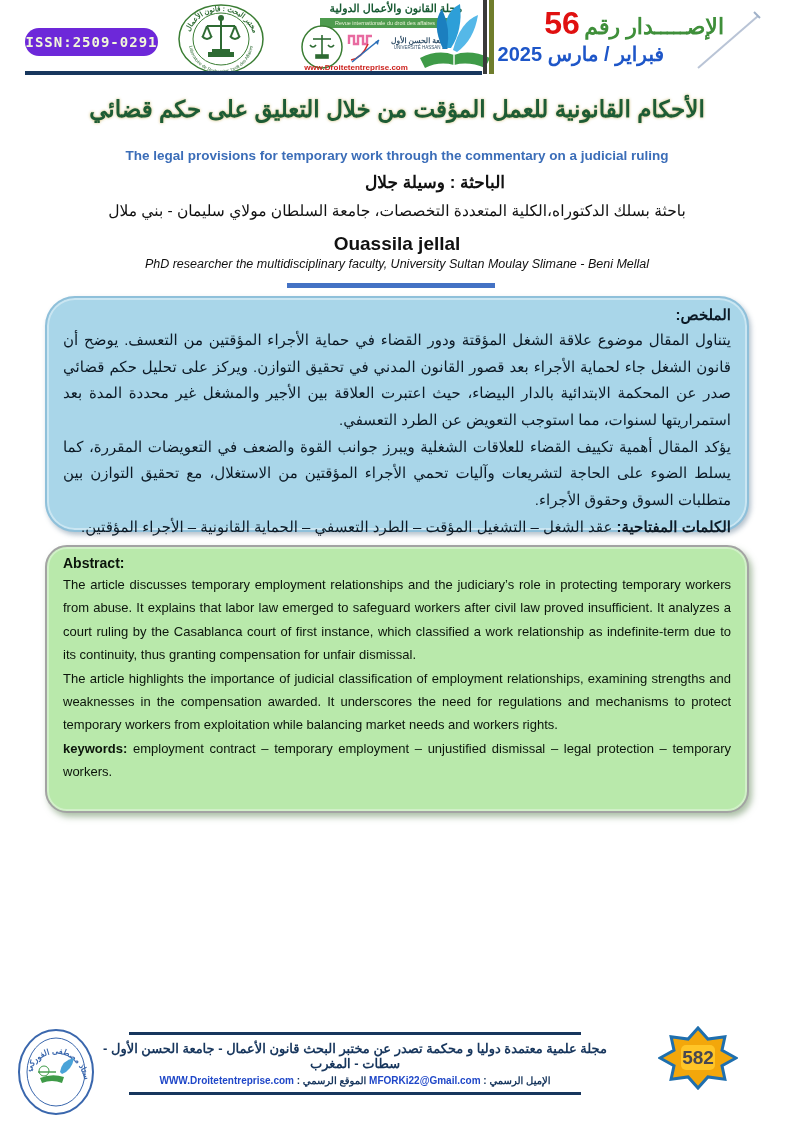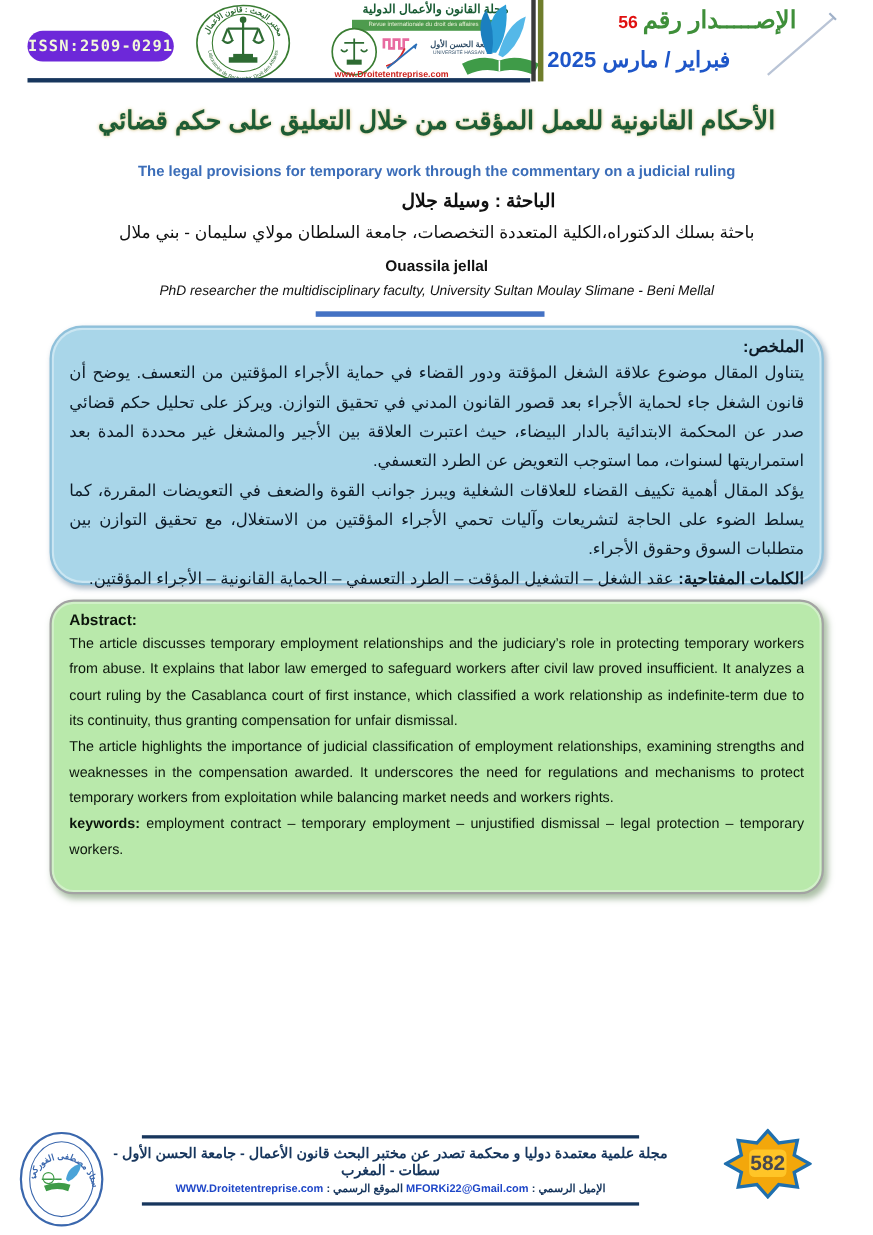--- a/index.html
+++ b/index.html
@@ -25,31 +25,31 @@
   .jl-univ .u-ar{font-size:7.5px;font-weight:bold;}
   .jl-univ .u-fr{font-size:4.5px;}
   .jl-bird{position:absolute;left:116px;top:0;width:78px;height:72px;}
   .jl-site{position:absolute;left:0;top:61px;width:112px;text-align:center;font-size:8px;
            font-weight:bold;color:#cc2420;}
   .header-rule{left:25px;top:71px;width:457px;height:4px;background:#17365d;}
   .div-dark{left:483px;top:0;width:4px;height:74px;background:#3a3a3a;}
   .div-olive{left:489px;top:0;width:5px;height:74px;background:#6f7d2c;}
   .issue-line{right:70px;top:5px;text-align:right;white-space:nowrap;}
   .issue-line .lbl{font-size:22px;font-weight:bold;color:#3f8f3a;}
-  .issue-line .num{font-size:16px;font-weight:bold;color:#e01010;}
+  .issue-line .num{font-size:32px;font-weight:bold;color:#e01010;}
   .date-line{right:130px;top:42px;font-size:20px;font-weight:bold;color:#1e56c8;white-space:nowrap;}
   .pen-line{left:680px;top:8px;width:100px;height:66px;}
 
   
   .title-ar{left:0;top:96px;width:100%;text-align:center;font-size:23px;font-weight:bold;
             color:#1d5c35;text-shadow:0 0 3px rgba(195,170,80,.85);}
   .title-en{left:0;top:148px;width:100%;text-align:center;font-size:13.5px;font-weight:bold;color:#3b6db8;}
   .author-ar{left:0;top:172px;width:100%;text-align:center;font-size:17px;font-weight:bold;color:#111;padding-left:38px;}
   .affil-ar{left:0;top:202px;width:100%;text-align:center;font-size:15.5px;color:#111;}
-  .author-en{left:0;top:233px;width:100%;text-align:center;font-size:14px;font-weight:bold;color:#111;}
+  .author-en{left:0;top:233px;width:100%;text-align:center;font-size:19px;font-weight:bold;color:#111;}
   .affil-en{left:0;top:257px;width:100%;text-align:center;font-size:12.5px;color:#111;font-style:italic;}
   .title-divider{left:287px;top:283px;width:208px;height:5px;background:#4472c4;}
 
   
   .box-ar{left:45px;top:296px;width:704px;height:236px;background:#a9d6e9;border:2px solid #8fc0da;
           border-radius:30px;box-shadow:inset 0 0 0 2px rgba(255,255,255,.4),2px 3px 5px rgba(90,120,145,.45);
           box-sizing:border-box;padding:8px 16px;direction:rtl;color:#0c1a26;}
   .box-ar h2{margin:0 0 3px 0;font-size:15px;font-weight:bold;}
   .box-ar p{margin:0;font-size:15px;line-height:1.78;text-align:justify;}
   .box-ar .kw b{font-weight:bold;}

